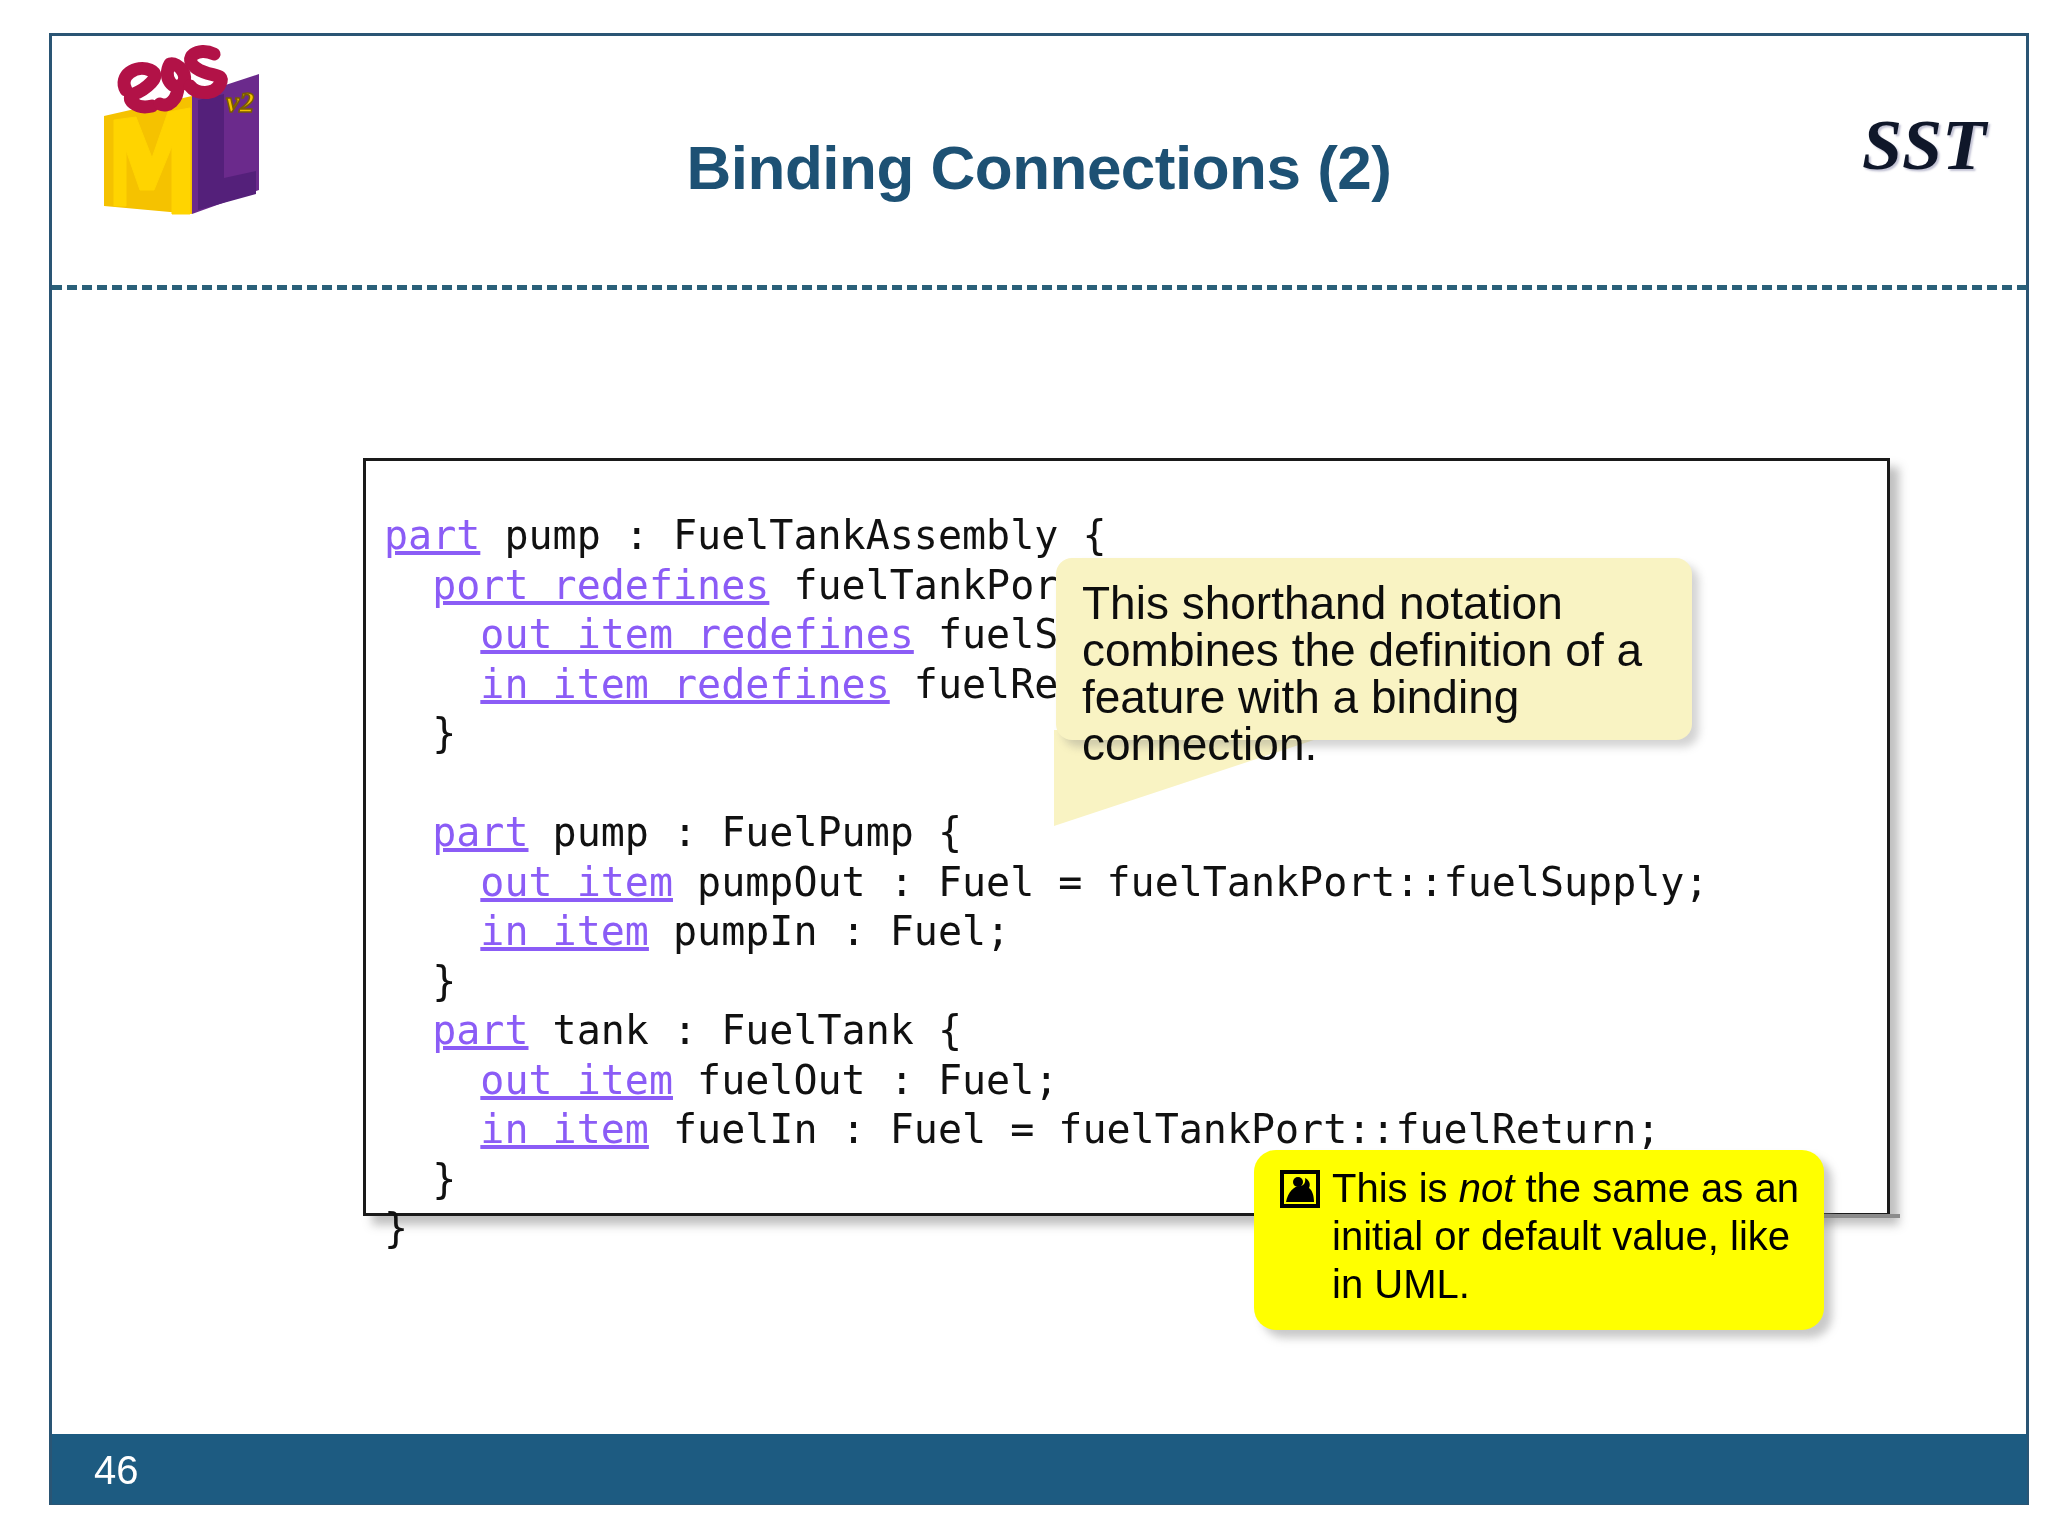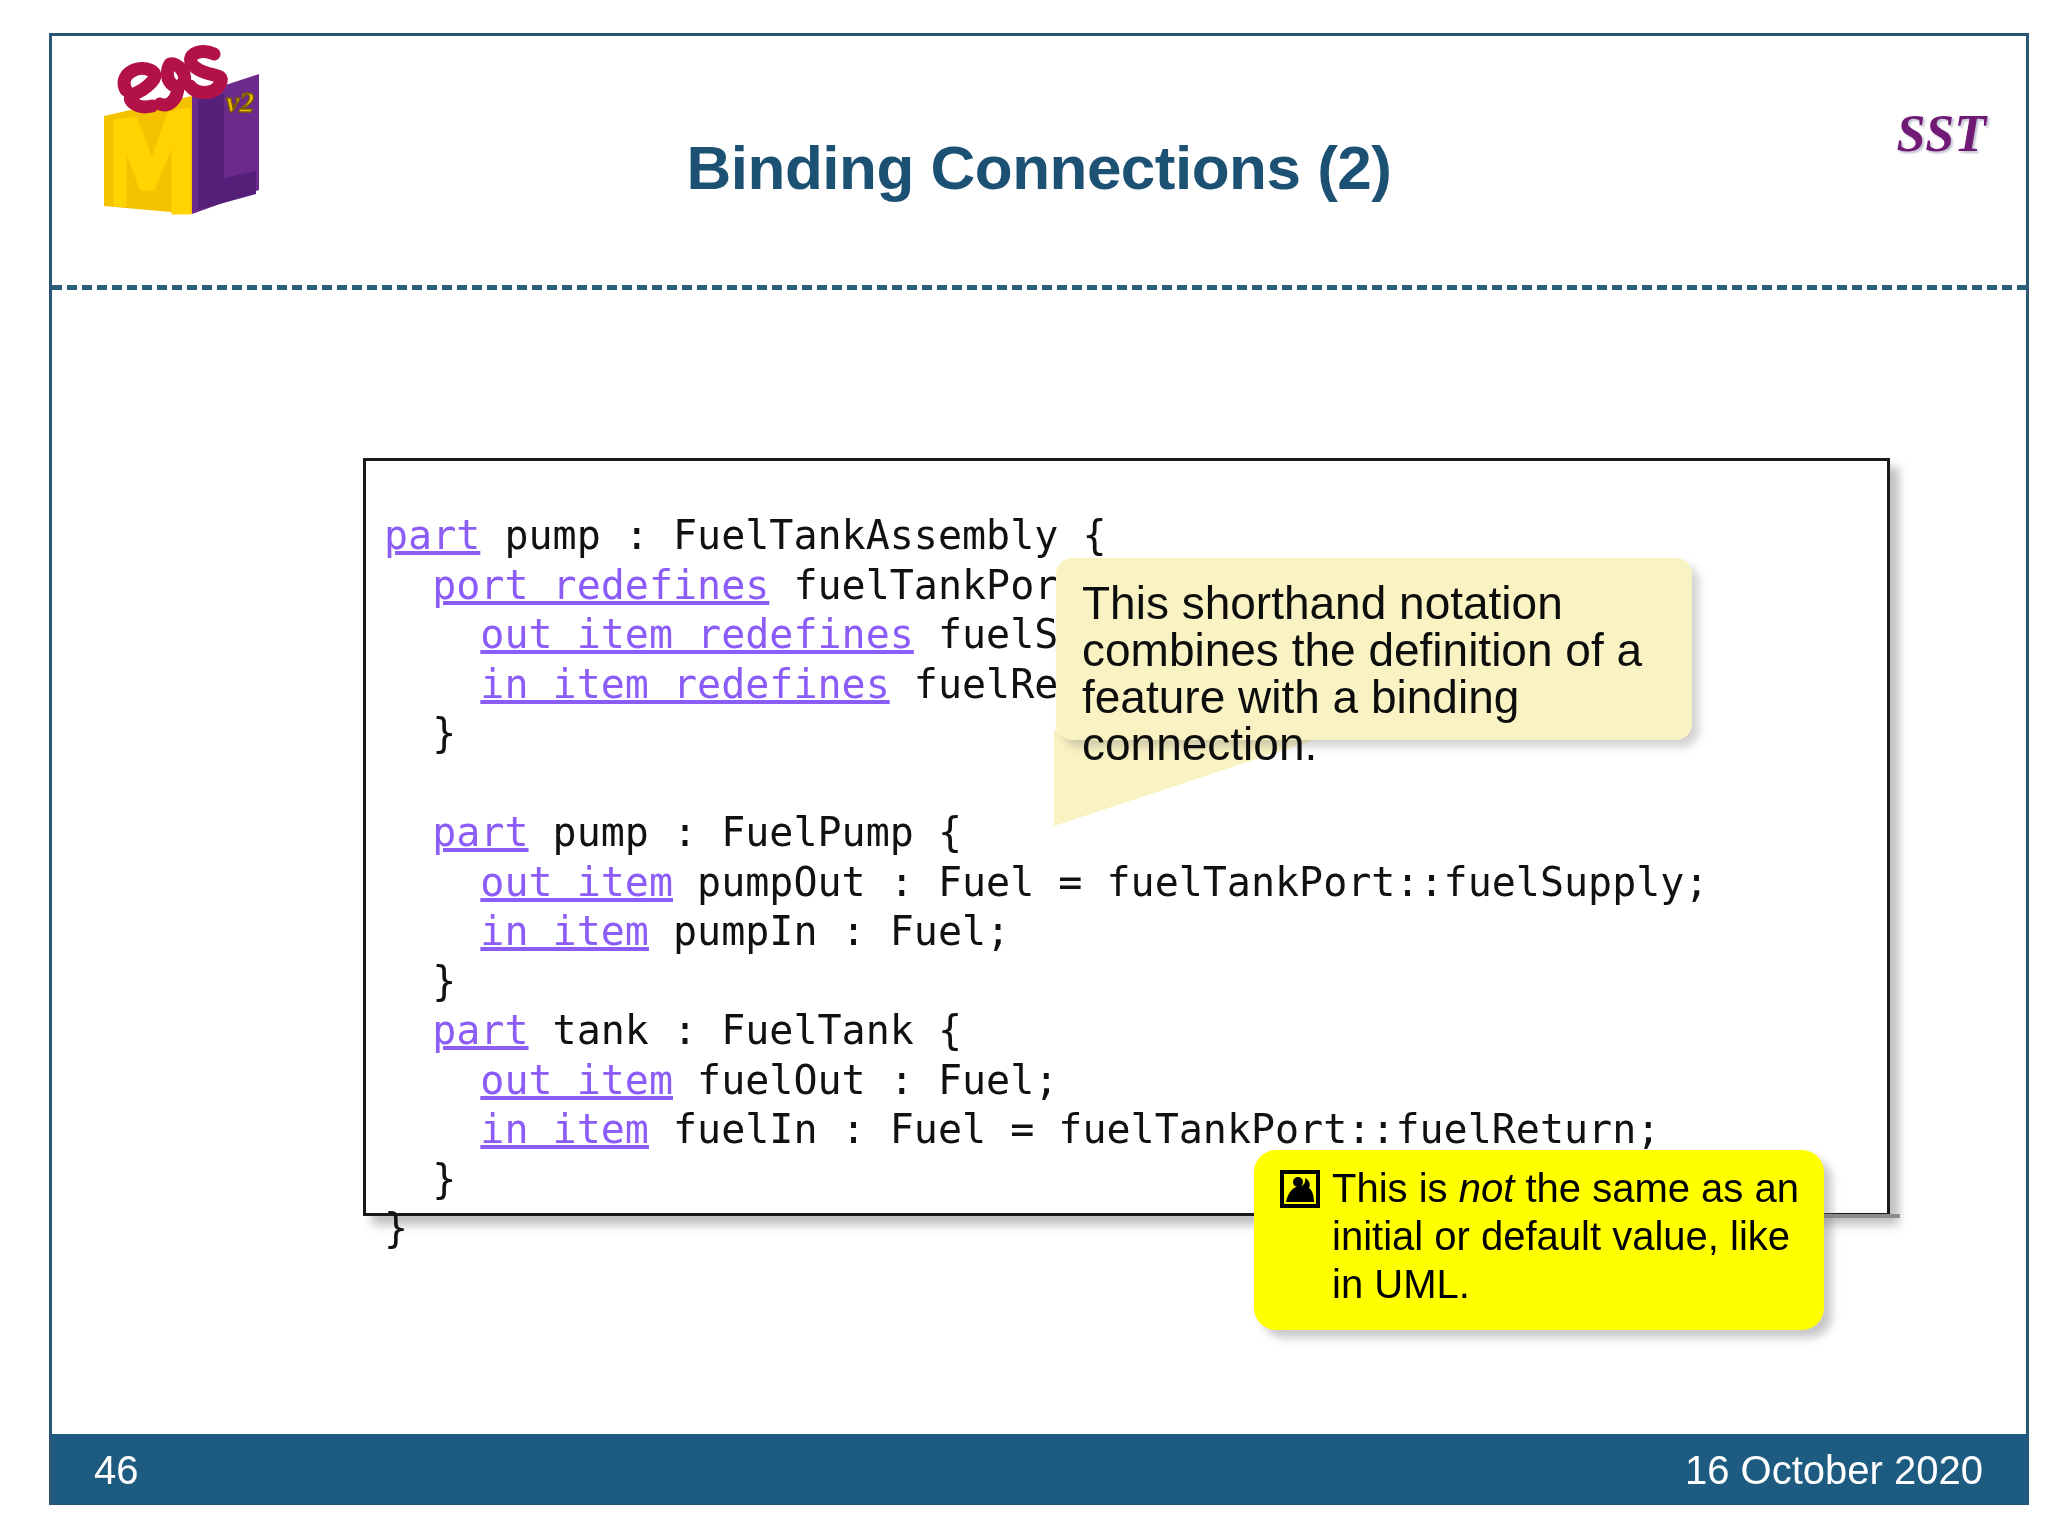--- a/index.html
+++ b/index.html
@@ -53,24 +53,24 @@
     font-weight: bold;
     color: #1d5174;
     letter-spacing: -0.5px;
     font-family: "Liberation Sans", sans-serif;
   }
 
   #sst-logo {
     position: absolute;
     right: 56px;
     top: 68px;
-    font-size: 52px;
+    font-size: 72px;
     font-style: italic;
     font-weight: bold;
-    color: #701a75;
+    color: #0f172a;
     font-family: "Liberation Serif", serif;
     text-shadow: 2px 2px 2px rgba(120,120,160,0.45);
   }
 
   
   #header-rule {
     position: absolute;
     left: 36px;
     top: 285px;
     width: 1975px;
@@ -278,16 +278,15 @@
     <svg id="yellow-icon" viewBox="0 0 44 44" xmlns="http://www.w3.org/2000/svg">
       <rect x="4" y="4" width="36" height="34" fill="none" stroke="#000000" stroke-width="4"></rect>
       <path d="M8,34 C10,24 16,18 22,18 C26,18 28,14 27,10 C31,12 33,16 31,20 C34,22 36,27 36,34 Z" fill="#000000"></path>
       <circle cx="20" cy="14" r="5" fill="#000000"></circle>
     </svg>
     <div id="yellow-callout-text"><span>This is </span><span class="it">not</span><span> the same as an initial or default value, like in UML.</span></div>
   </div>
 
   <div id="footer-bar">
     <div id="footer-page">46</div>
-    <div id="footer-date">16 October 2020</div>
   </div>
 
 </div>
 
 </body></html>

